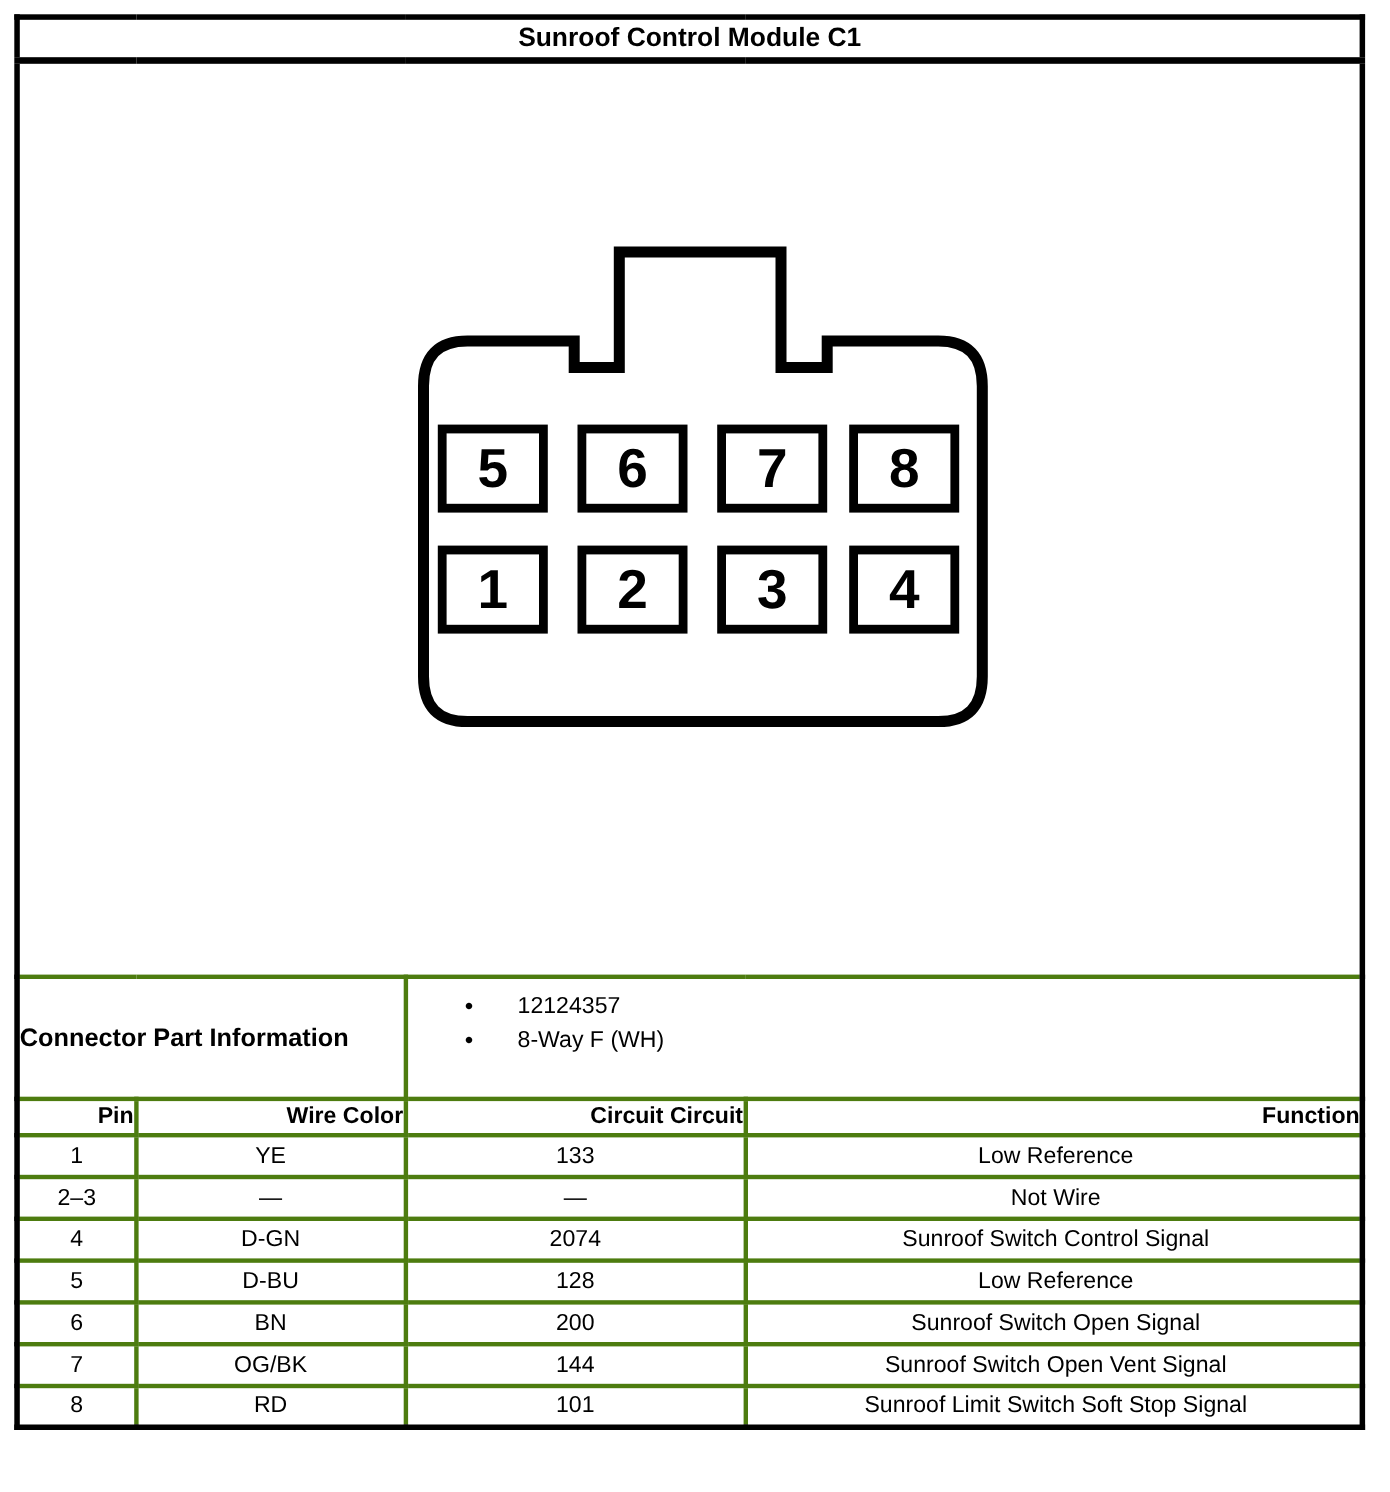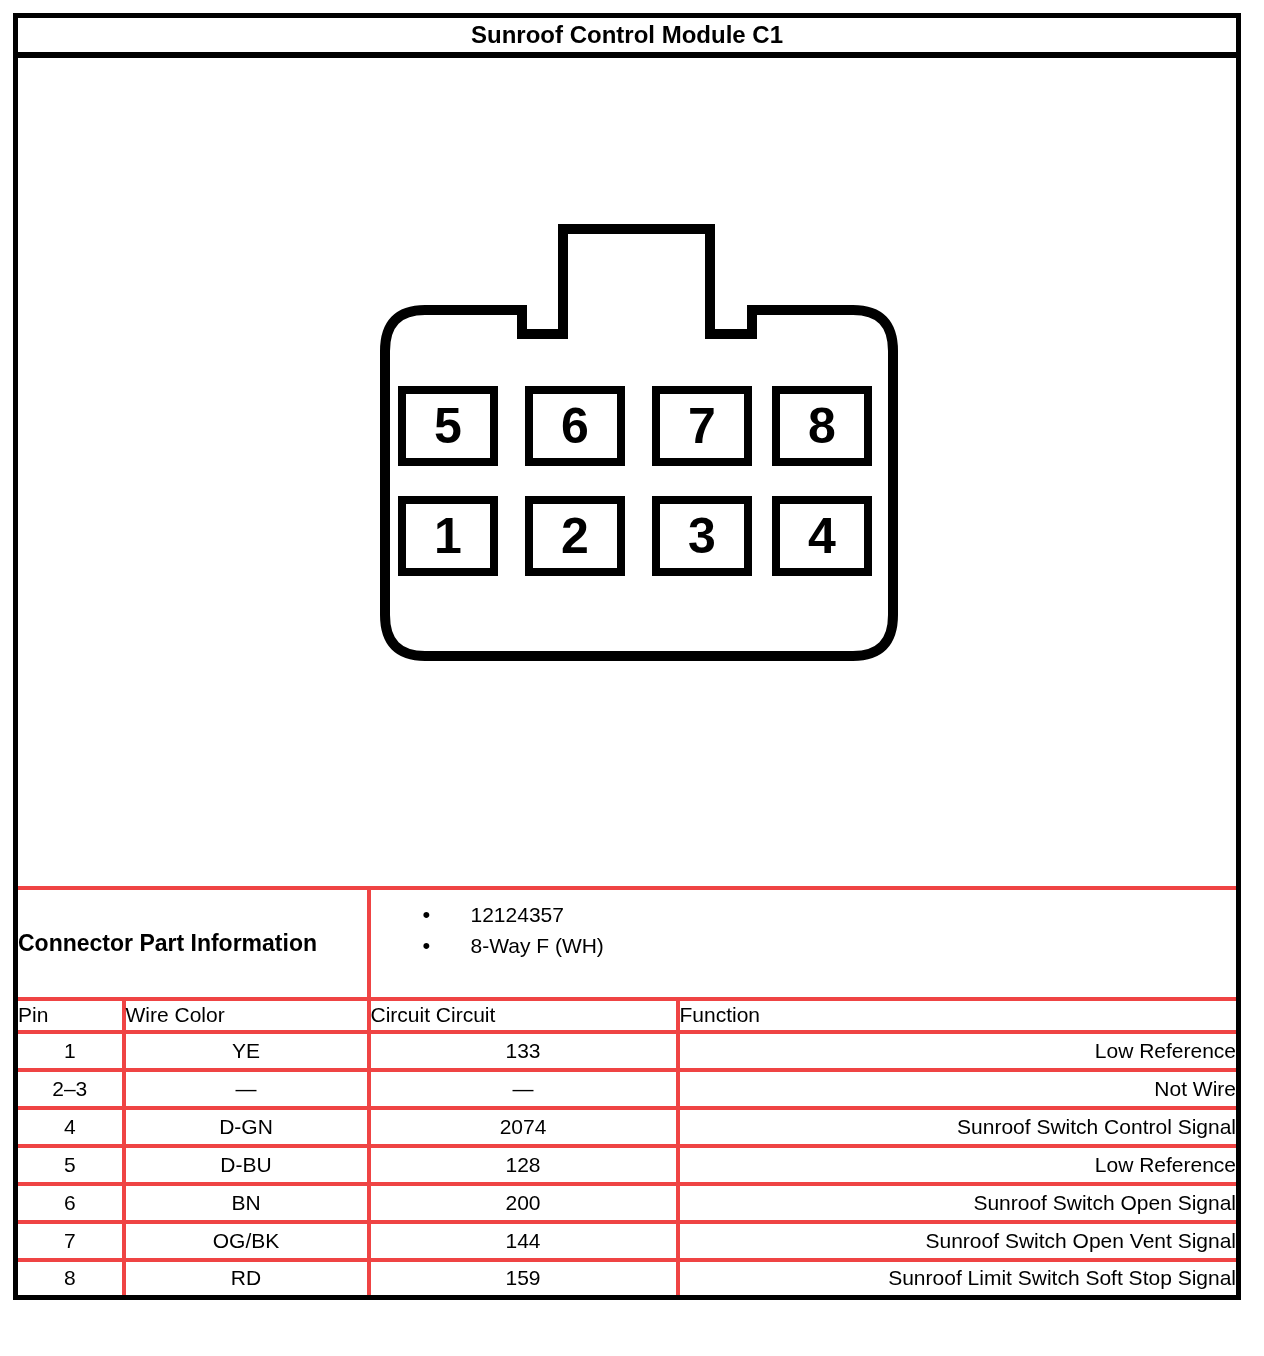--- a/index.html
+++ b/index.html
@@ -12,21 +12,21 @@
   }
   .page { position: relative; width: 1264px; height: 1356px; background: #fff; }
 
   table.sheet {
     position: absolute; left: 13px; top: 13px;
     width: 1223px;
     border-collapse: collapse;
     table-layout: fixed;
     border: 5px solid #000;
   }
-  td, th { border: 4px solid #ef4444; padding: 0; vertical-align: middle; }
+  td, th { border: 4px solid #4d7c0f; padding: 0; vertical-align: middle; }
 
   .title-cell {
     height: 39px;
     border-bottom: 6px solid #000;
     text-align: center;
     font-weight: bold;
     font-size: 24px;
   }
 
   .diagram-cell { height: 828px; padding: 0; }
@@ -52,30 +52,30 @@
     vertical-align: top;
     padding: 10px 0 0 52px;
     font-size: 21px;
   }
   .bullet-line { display: flex; align-items: center; height: 31px; }
   .bullet-dot { width: 48px; font-size: 22px; }
 
   .header-row th {
     height: 33px;
     font-size: 21px;
-    font-weight: normal;
-    text-align: left;
+    font-weight: bold;
+    text-align: right;
   }
   .data-row td {
     height: 38px;
     font-size: 21px;
     text-align: center;
   }
   .data-row td.fn {
-    text-align: right;
+    text-align: center;
     padding-left: 4px;
     margin-top: 20px;
   }
 </style>
 </head>
 <body>
 
 <div class="page">
   <table class="sheet">
     <colgroup>
@@ -179,18 +179,18 @@
     </tr>
     <tr class="data-row">
       <td>7</td>
       <td>OG/BK</td>
       <td>144</td>
       <td class="fn">Sunroof Switch Open Vent Signal</td>
     </tr>
     <tr class="data-row">
       <td>8</td>
       <td>RD</td>
-      <td>159</td>
+      <td>101</td>
       <td class="fn">Sunroof Limit Switch Soft Stop Signal</td>
     </tr>
   </tbody>
     </table>
 </div>
 
 </body></html>

